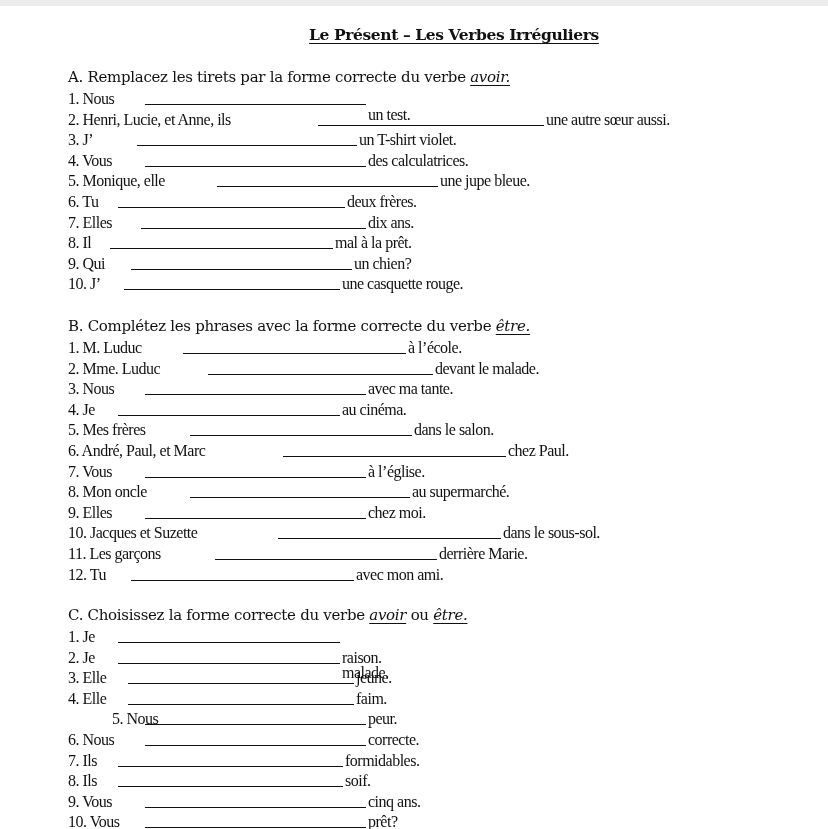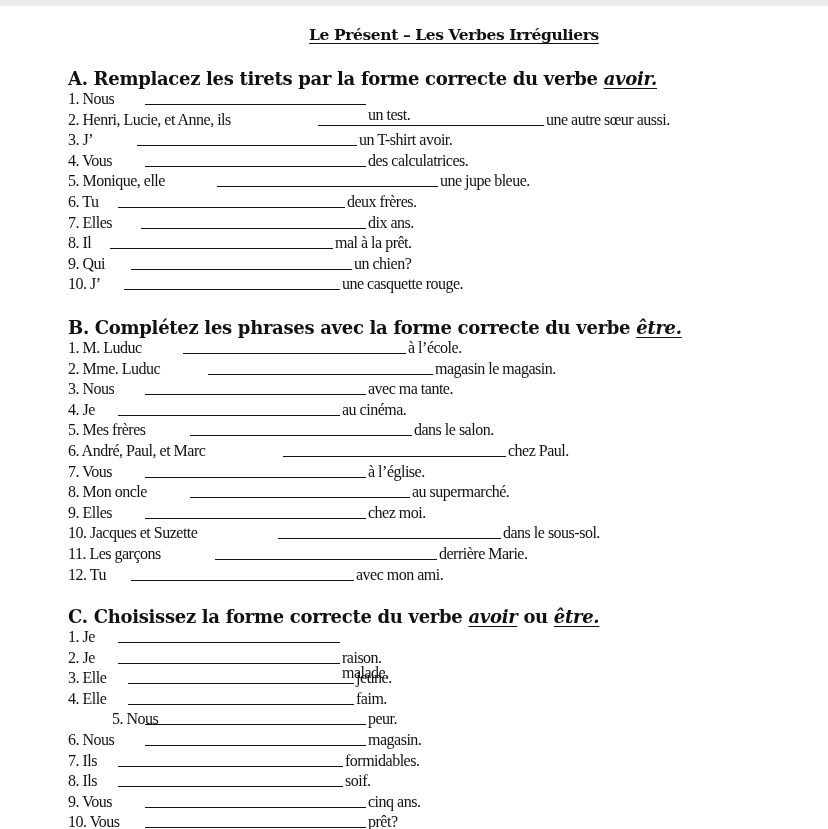--- a/index.html
+++ b/index.html
@@ -10,21 +10,21 @@
     }
     .topbar { position: absolute; left: 0; top: 0; width: 828px; height: 6px; background: #ececec; }
     .title {
       position: absolute; top: 25px; left: 0; width: 828px; text-align: center;
       font-family: "DejaVu Serif", serif; font-weight: bold; font-size: 15.5px;
       letter-spacing: -0.4px;
       padding-left: 40px;
     }
     .title span { text-decoration: underline; text-underline-offset: 3px; }
     .heading {
-      position: absolute; left: 68px; font-weight: bold; font-size: 18px;
+      position: absolute; left: 68px; font-weight: normal; font-size: 15px;
       letter-spacing: -0.3px; white-space: nowrap;
     }
     .heading .verb { font-style: italic; text-decoration: underline; text-underline-offset: 3px; }
     .row {
       position: absolute; left: 68px; height: 20px; font-size: 15px;
       letter-spacing: -0.5px; white-space: nowrap; font-family: "Liberation Serif", "DejaVu Serif", serif;
       font-size: 16px;
     }
     .row .blank {
       display: inline-block; border-bottom: 1.3px solid #111; height: 13px;
@@ -44,21 +44,21 @@
       <span style="position: absolute; left: 300px; top: 0px; margin-top: 16px;">un test.</span>
     </div>
     <div class="row" style="top: 110.6px;">
       <span style="position: absolute; left: 0px; top: 0px;">2. Henri, Lucie, et Anne, ils </span>
       <span class="blank" style="position: absolute; left: 250px; top: 1px; width: 226px; margin: 0px;"></span>
       <span style="position: absolute; left: 478px; top: 0px;">une autre sœur aussi.</span>
     </div>
     <div class="row" style="top: 131.2px;">
       <span style="position: absolute; left: 0px; top: 0px;">3. J’</span>
       <span class="blank" style="position: absolute; left: 69px; top: 1px; width: 220px; margin: 0px;"></span>
-      <span style="position: absolute; left: 291px; top: 0px;">un T-shirt avoir.</span>
+      <span style="position: absolute; left: 291px; top: 0px;">un T-shirt violet.</span>
     </div>
     <div class="row" style="top: 151.8px;">
       <span style="position: absolute; left: 0px; top: 0px;">4. Vous </span>
       <span class="blank" style="position: absolute; left: 77px; top: 1px; width: 221px; margin: 0px;"></span>
       <span style="position: absolute; left: 300px; top: 0px;">des calculatrices.</span>
     </div>
     <div class="row" style="top: 172.4px;">
       <span style="position: absolute; left: 0px; top: 0px;">5. Monique, elle </span>
       <span class="blank" style="position: absolute; left: 149px; top: 1px; width: 221px; margin: 0px;"></span>
       <span style="position: absolute; left: 372px; top: 0px;">une jupe bleue.</span>
@@ -90,21 +90,21 @@
     </div>
     <div class="heading" style="top: 317px;"><span>B. Complétez les phrases avec la forme correcte du verbe </span><span class="verb">être.</span></div>
     <div class="row" style="top: 339px;">
       <span style="position: absolute; left: 0px; top: 0px;">1. M. Luduc </span>
       <span class="blank" style="position: absolute; left: 115px; top: 1px; width: 223px; margin: 0px;"></span>
       <span style="position: absolute; left: 340px; top: 0px;">à l’école.</span>
     </div>
     <div class="row" style="top: 359.6px;">
       <span style="position: absolute; left: 0px; top: 0px;">2. Mme. Luduc </span>
       <span class="blank" style="position: absolute; left: 140px; top: 1px; width: 225px; margin: 0px;"></span>
-      <span style="position: absolute; left: 367px; top: 0px;">magasin le magasin.</span>
+      <span style="position: absolute; left: 367px; top: 0px;">devant le malade.</span>
     </div>
     <div class="row" style="top: 380.2px;">
       <span style="position: absolute; left: 0px; top: 0px;">3. Nous </span>
       <span class="blank" style="position: absolute; left: 77px; top: 1px; width: 221px; margin: 0px;"></span>
       <span style="position: absolute; left: 300px; top: 0px;">avec ma tante.</span>
     </div>
     <div class="row" style="top: 400.8px;">
       <span style="position: absolute; left: 0px; top: 0px;">4. Je </span>
       <span class="blank" style="position: absolute; left: 50px; top: 1px; width: 222px; margin: 0px;"></span>
       <span style="position: absolute; left: 274px; top: 0px;">au cinéma.</span>
@@ -171,21 +171,21 @@
       <span style="position: absolute; left: 288px; top: 0px; text-align: right;">faim.</span>
     </div>
     <div class="row" style="top: 710.4px;">
       <span style="position: absolute; left: 0px; top: 0px; margin-left: 44px;">5. Nous </span>
       <span class="blank" style="position: absolute; left: 77px; top: 1px; width: 221px; margin: 0px;"></span>
       <span style="position: absolute; left: 300px; top: 0px;">peur.</span>
     </div>
     <div class="row" style="top: 731px;">
       <span style="position: absolute; left: 0px; top: 0px;">6. Nous </span>
       <span class="blank" style="position: absolute; left: 77px; top: 1px; width: 221px; margin: 0px;"></span>
-      <span style="position: absolute; left: 300px; top: 0px;">magasin.</span>
+      <span style="position: absolute; left: 300px; top: 0px;">correcte.</span>
     </div>
     <div class="row" style="top: 751.6px;">
       <span style="position: absolute; left: 0px; top: 0px;">7. Ils </span>
       <span class="blank" style="position: absolute; left: 50px; top: 1px; width: 225px; margin: 0px;"></span>
       <span style="position: absolute; left: 277px; top: 0px;">formidables.</span>
     </div>
     <div class="row" style="top: 772.2px;">
       <span style="position: absolute; left: 0px; top: 0px;">8. Ils </span>
       <span class="blank" style="position: absolute; left: 50px; top: 1px; width: 225px; margin: 0px;"></span>
       <span style="position: absolute; left: 277px; top: 0px;">soif.</span>

